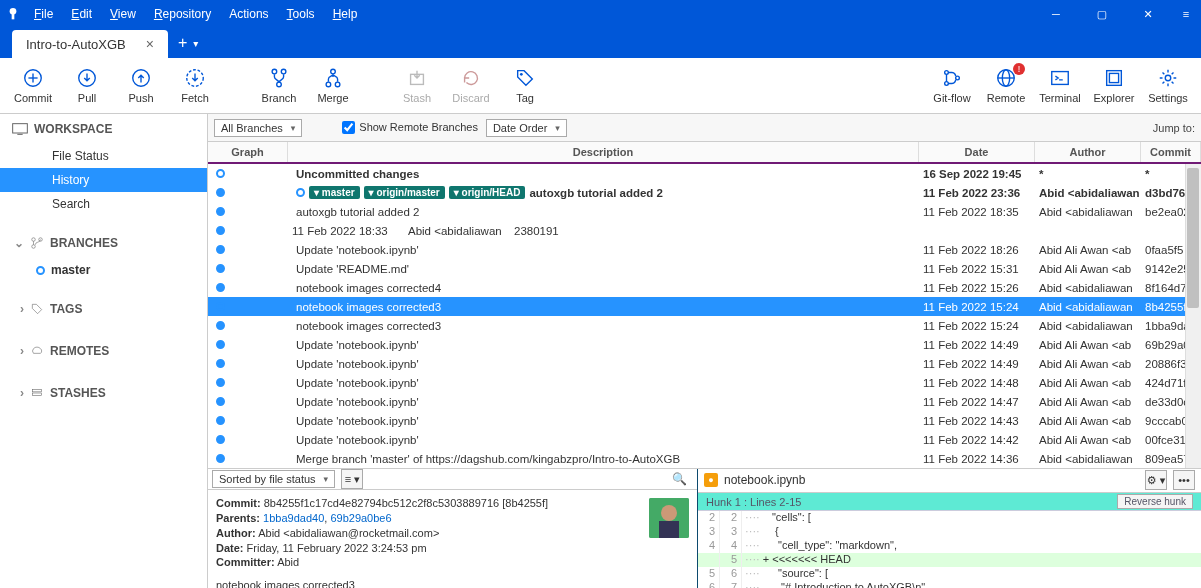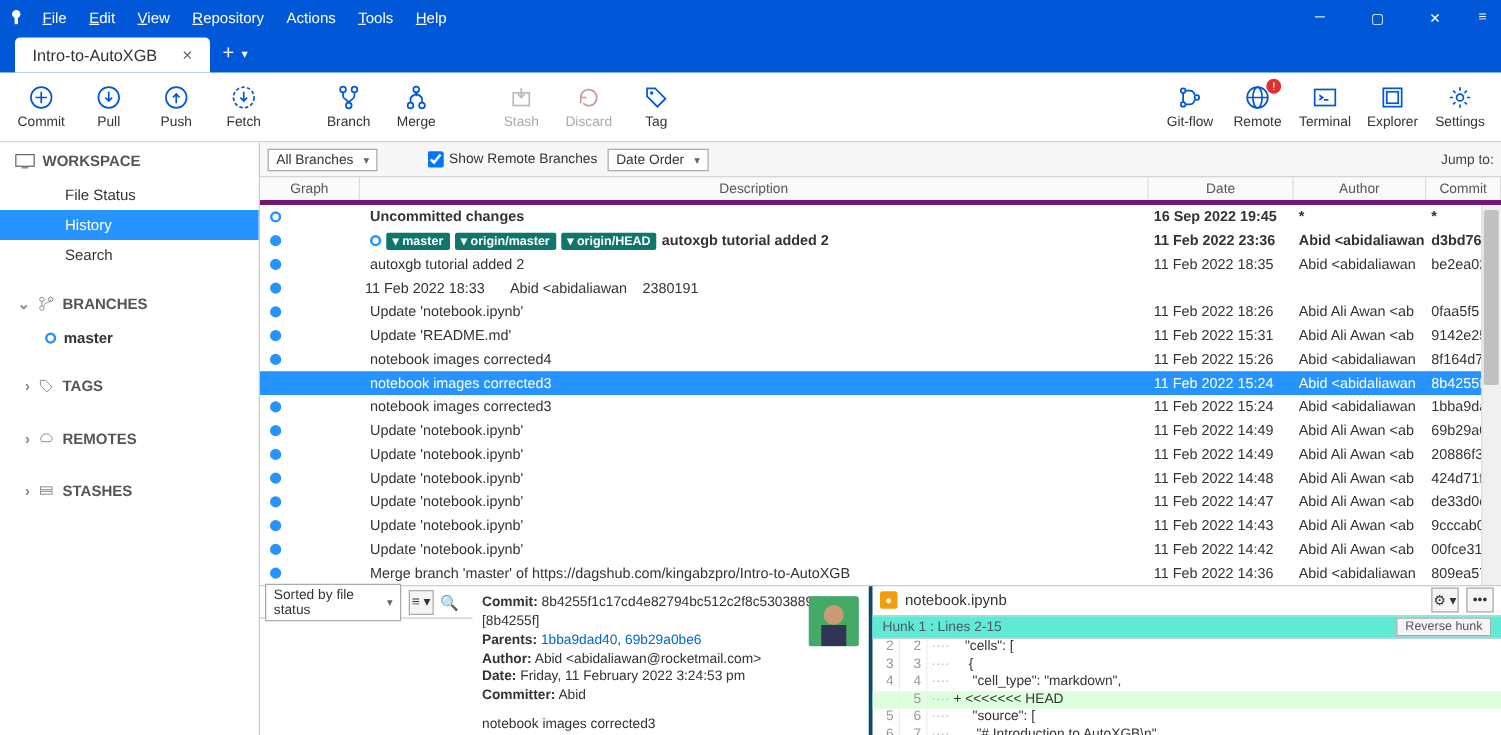--- a/index.html
+++ b/index.html
@@ -29,35 +29,35 @@
 .sb-item { padding: 5px 12px 5px 52px; font-size:12px; }
 .sb-item.sel { background:#2693ff; color:#fff; }
 .sb-item.master { padding-left:36px; display:flex; gap:6px; align-items:center; font-weight:600;}
 .sb-caret { width:12px; display:inline-block; color:#888; }
 .content { flex:1; display:flex; flex-direction:column; min-width:0; }
 .filterbar { height:28px; border-bottom:1px solid #ccc; display:flex; align-items:center; gap:8px; padding:0 6px; background:#f7f7f7;}
 .combo { border:1px solid #aaa; background:#fff; padding:2px 6px; font-size:11px; display:flex; align-items:center; gap:4px; }
 .combo::after { content:"▾"; color:#666; font-size:9px; margin-left:4px;}
 .chk { display:flex; align-items:flex-start; gap:4px; font-size:11px;padding-left:32px;}
 .filterbar .jump { margin-left:auto; font-size:11px; color:#444;}
-.colhead { height:22px; border-bottom:4px solid #701a75; display:flex; font-size:11px; color:#555; background:#fafafa;}
+.colhead { height:22px; border-bottom:2px solid #701a75; display:flex; font-size:11px; color:#555; background:#fafafa;font-weight:bold;}
 .colhead div { border-right:1px solid #ddd; display:flex; align-items:center; justify-content:center;}
 .col-graph{width:80px;} .col-desc{flex:1;} .col-date{width:116px;} .col-auth{width:106px;} .col-hash{width:60px;}
 .commits { flex:1; overflow:hidden; position:relative;}
 .crow { display:flex; height:19px; align-items:center; font-size:11.5px; }
 .crow.sel { background:#2693ff; color:#fff; }
 .crow.bold { font-weight:700; }
 .crow .g { width:80px; position:relative; height:19px; }
 .crow .d { flex:1; white-space:nowrap; overflow:hidden; padding-left:8px; display:flex; align-items:center; gap:4px;}
 .crow .dt { width:116px; padding-left:4px;}
 .crow .au { width:106px; padding-left:4px; overflow:hidden; white-space:nowrap;}
 .crow .hs { width:60px; padding-left:4px;}
 .badge { background:#0f766e; color:#fff; padding:1px 5px; border-radius:2px; font-size:10px; display:inline-flex; align-items:center; gap:2px;}
 .detail { height:120px; border-top:1px solid #ccc; display:flex; }
-.dleft { width:490px; border-right:3px solid #0c4a6e; display:flex; flex-direction:row;}
+.dleft { width:490px; border-right:1px solid #0c4a6e; display:flex; flex-direction:column;}
 .dleft .dbar { height:26px; border-bottom:1px solid #ccc; display:flex; align-items:center; padding:0 4px; gap:6px;}
 .dleft .dinfo { padding:6px 8px; font-size:11px; line-height:1.35; position:relative;}
 .dleft .dinfo .avatar { position:absolute; right:8px; top:8px; width:40px; height:40px; background:#5a7; border-radius:2px; overflow:hidden;}
 .dright { flex:1; display:flex; flex-direction:column; min-width:0;}
 .dright .fbar { height:26px; border-bottom:1px solid #ccc; display:flex; align-items:center; padding:0 6px; gap:6px;}
 .dright .fbar .fname { flex:1; font-size:12px;}
 .iconbtn { width:22px; height:20px; border:1px solid #aaa; background:#f5f5f5; display:flex; align-items:center; justify-content:center; font-size:11px;}
 .hunk { height:20px; background:#5eead4; border-bottom:1px solid #ccd; display:flex; align-items:center; font-size:11px; color:#556; padding:0 8px;}
 .hunk .rev { margin-left:auto; border:1px solid #aaa; background:#f5f5f5; padding:1px 6px; font-size:10px;}
 .diff { font-family: Consolas, monospace; font-size:11px; overflow:hidden;}

